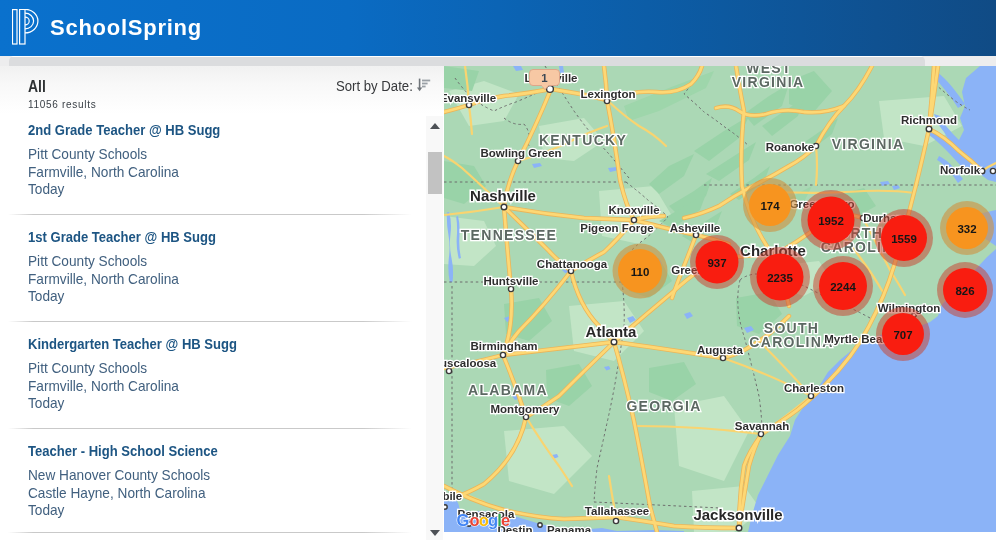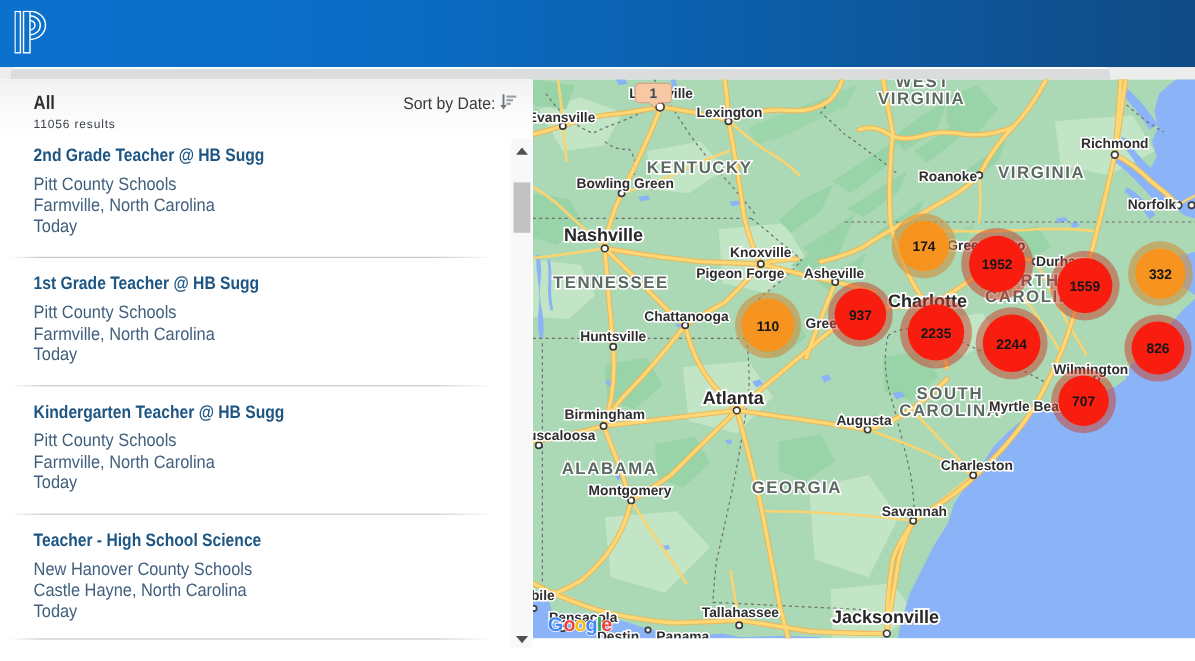--- a/index.html
+++ b/index.html
@@ -34,20 +34,21 @@
 <div id="hdr">
   <svg id="plogo" width="30" height="36" viewBox="0 0 30 36">
     <g fill="none" stroke="#ffffff" stroke-width="1.2">
       <rect x="0.5" y="0.6" width="4.5" height="34.4"></rect>
       <rect x="7.6" y="0.4" width="5.4" height="34.6"></rect>
       <path d="M13,0.3 A12.9,11.8 0 0 1 13,23.9"></path>
       <path d="M13,4.2 A8.6,7.85 0 0 1 13,19.9"></path>
       <path d="M13,8.1 A4.2,3.9 0 0 1 13,15.9"></path>
     </g>
   </svg>
+  <div id="brand">SchoolSpring</div>
 </div>
 <div id="strip">
     <div id="thumbh"></div>
   </div>
 <div id="panel">
   <div id="all">All</div>
   <div id="res">11056 results</div>
   <div id="sortl">Sort by Date:</div>
   <svg id="sorticon" width="16" height="16" viewBox="0 0 16 16">
     <g fill="#9aa0a6">

